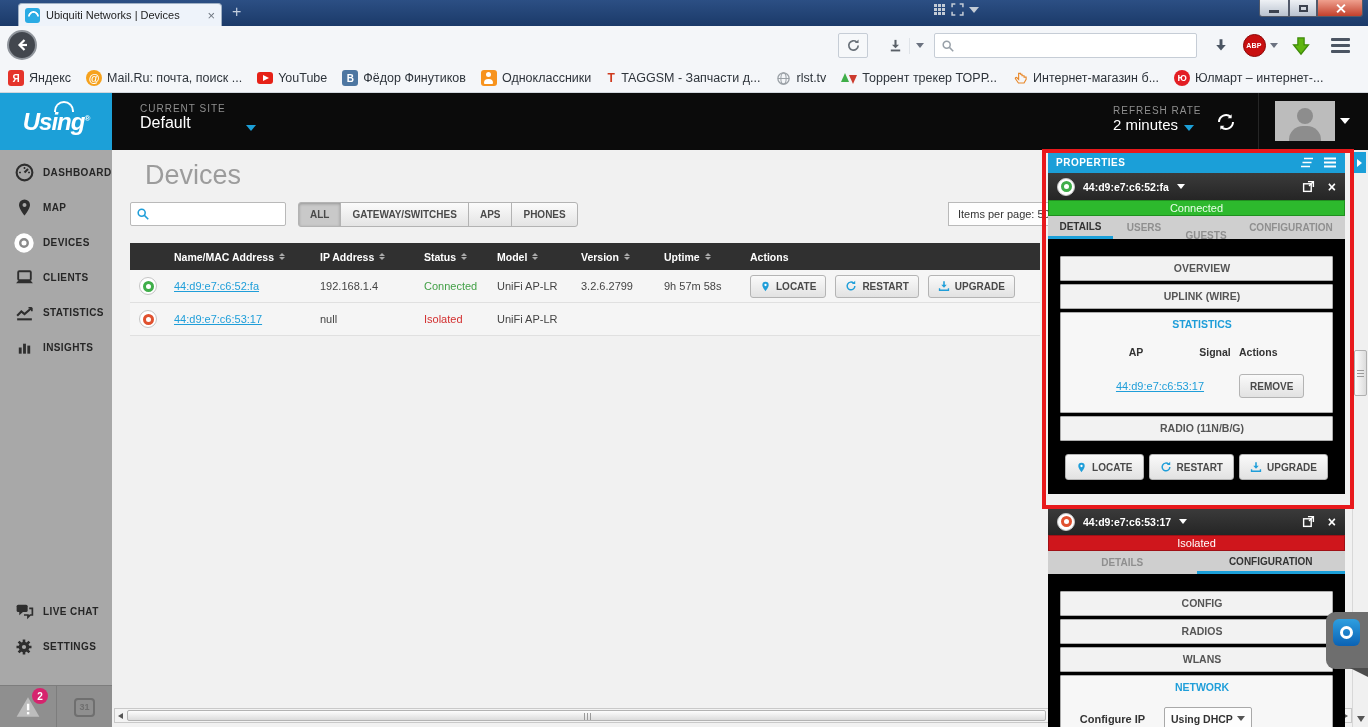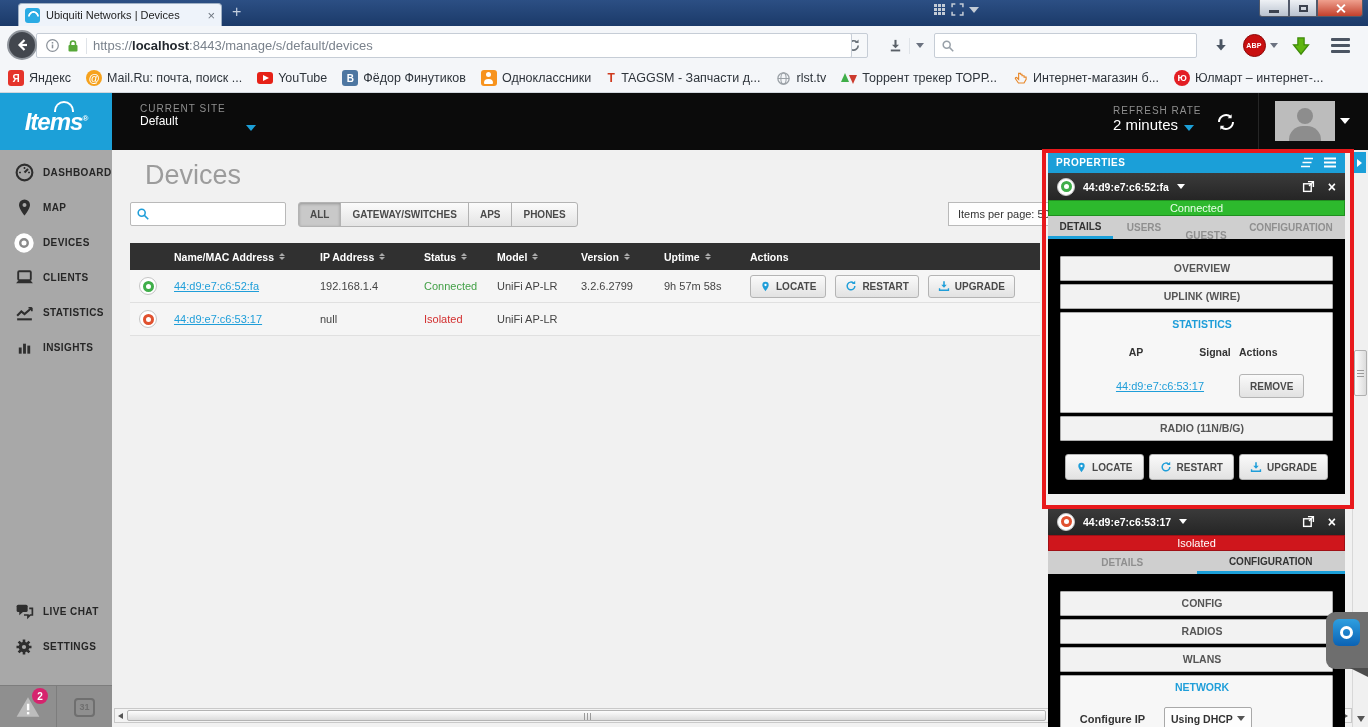--- a/index.html
+++ b/index.html
@@ -76,21 +76,21 @@
 
   
   .appheader{position:absolute;left:0;top:93px;width:1368px;height:57px;background:#0b0b0b;}
   .logo{position:absolute;left:0;top:93px;width:112px;height:57px;background:#1ca0d8;
     display:flex;align-items:center;justify-content:center;}
   .logo-text{color:#fff;font-size:24px;font-weight:bold;font-style:italic;letter-spacing:-1px;position:relative;}
   .logo-text sup{font-size:8px;font-style:normal;}
   .logo-arc{position:absolute;left:50%;top:-7px;width:16px;height:9px;border:2px solid #fff;border-bottom:none;
     border-radius:16px 16px 0 0;transform:translateX(-2px);}
   .hdr-label{font-size:10px;color:#8f8f8f;letter-spacing:1px;}
-  .hdr-value{font-size:12px;color:#fff;}
+  .hdr-value{font-size:16px;color:#fff;}
   .caret-blue{width:0;height:0;border-left:5px solid transparent;border-right:5px solid transparent;border-top:6px solid #1ca0d8;}
   .caret-white{width:0;height:0;border-left:5px solid transparent;border-right:5px solid transparent;border-top:6px solid #fff;}
   .hdr-sep{position:absolute;left:1258px;top:93px;width:1px;height:57px;background:#262626;}
   .avatar{position:absolute;left:1275px;top:101px;width:60px;height:40px;background:#bcbcbc;overflow:hidden;}
   .avatar::before{content:"";position:absolute;left:22px;top:7px;width:16px;height:16px;border-radius:50%;background:#8d8d8d;}
   .avatar::after{content:"";position:absolute;left:14px;top:25px;width:32px;height:18px;border-radius:14px 14px 0 0;background:#8d8d8d;}
 
   
   .sidebar{position:absolute;left:0;top:150px;width:112px;height:535px;background:#a8a8a8;}
   .sb-list{position:absolute;left:0;top:155px;width:112px;}
@@ -263,37 +263,20 @@
     </div>
   </div>
 
   <div class="navbar"></div>
   <div class="back-btn">
     <svg width="16" height="16" viewBox="0 0 16 16">
         <path d="M10.5 3L5.5 8l5 5" stroke="#fff" stroke-width="2.2" fill="none"></path>
         <path d="M5.8 8H13" stroke="#fff" stroke-width="2.2"></path>
       </svg>
   </div>
-  <div class="urlbar">
-    <span>
-        <svg width="15" height="15" viewBox="0 0 16 16">
-          <circle cx="8" cy="8" r="6.2" fill="none" stroke="#8a9199" stroke-width="1.3"></circle>
-          <rect x="7.2" y="7" width="1.6" height="4" fill="#8a9199"></rect>
-          <rect x="7.2" y="4.3" width="1.6" height="1.6" fill="#8a9199"></rect>
-        </svg>
-      </span>
-    <span>
-        <svg width="14" height="14" viewBox="0 0 14 14">
-          <rect x="2.5" y="6" width="9" height="6.5" rx="1" fill="#57a838"></rect>
-          <path d="M4.5 6V4.5a2.5 2.5 0 0 1 5 0V6" stroke="#57a838" stroke-width="1.6" fill="none"></path>
-        </svg>
-      </span>
-    <span class="url-div"></span>
-    <span class="url-text"><span>https://</span><span class="url-host">localhost</span><span>:8443/manage/s/default/devices</span></span>
-  </div>
   <div class="nav-box" style="left:838px;width:30px;">
     <svg width="15" height="15" viewBox="0 0 16 16">
         <path d="M13 8a5 5 0 1 1-1.6-3.7" stroke="#697179" stroke-width="1.8" fill="none"></path>
         <path d="M13.4 1.5V5.4H9.5z" fill="#697179"></path>
       </svg>
   </div>
   <div class="nav-box" style="left:884px;width:44px;border:none;background:none;gap:6px;">
     <svg width="15" height="15" viewBox="0 0 16 16">
         <path d="M8 2v6.5" stroke="#5a6068" stroke-width="2.2"></path>
         <path d="M4.3 7.2L8 11l3.7-3.8z" fill="#5a6068"></path>
@@ -381,21 +364,21 @@
       <span class="bm-label">Интернет-магазин б...</span>
     </div>
     <div class="bm">
       <span class="bmi i-ulmart">Ю</span>
       <span class="bm-label">Юлмарт – интернет-...</span>
     </div>
   </div>
 
   <div class="appheader"></div>
   <div class="logo">
-    <span class="logo-text"><span class="logo-arc"></span><span>Items</span><sup>®</sup></span>
+    <span class="logo-text"><span class="logo-arc"></span><span>Using</span><sup>®</sup></span>
   </div>
   <div class="abs" style="left:140px;top:103px;">
     <div class="hdr-label">CURRENT SITE</div>
     <div class="hdr-value">Default</div>
   </div>
   <span class="caret-blue abs" style="left:246px;top:125px;"></span>
   <div class="abs" style="left:1113px;top:105px;">
     <div class="hdr-label">REFRESH RATE</div>
     <div class="hdr-value" style="font-size:15px;">2 minutes</div>
   </div>

